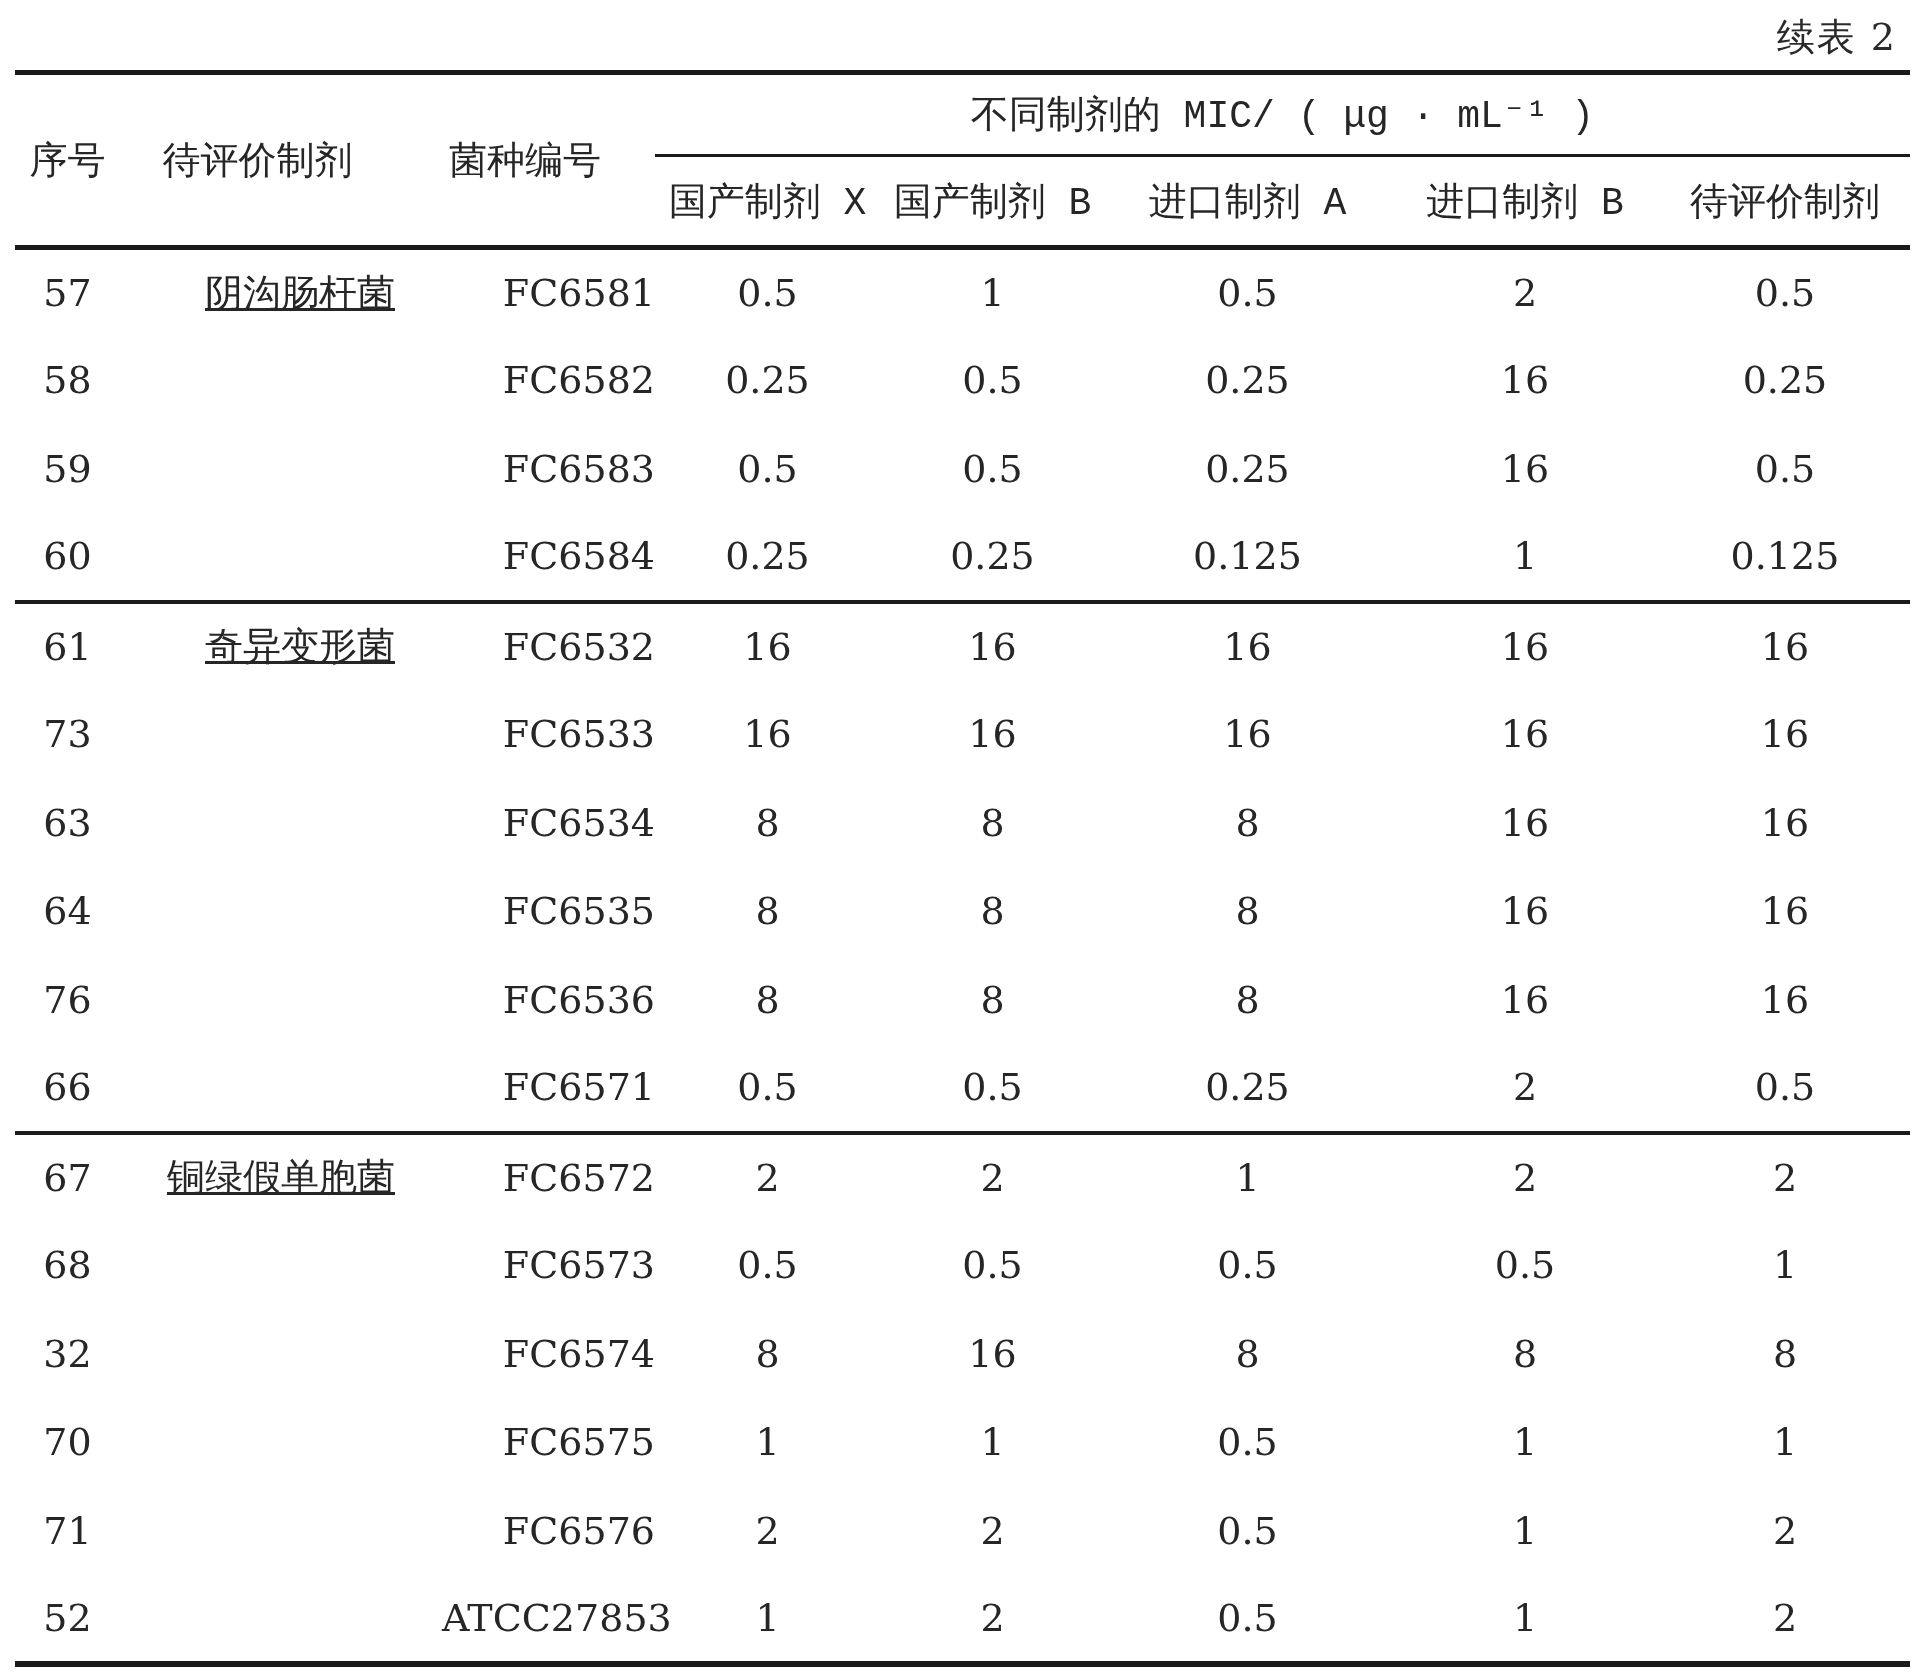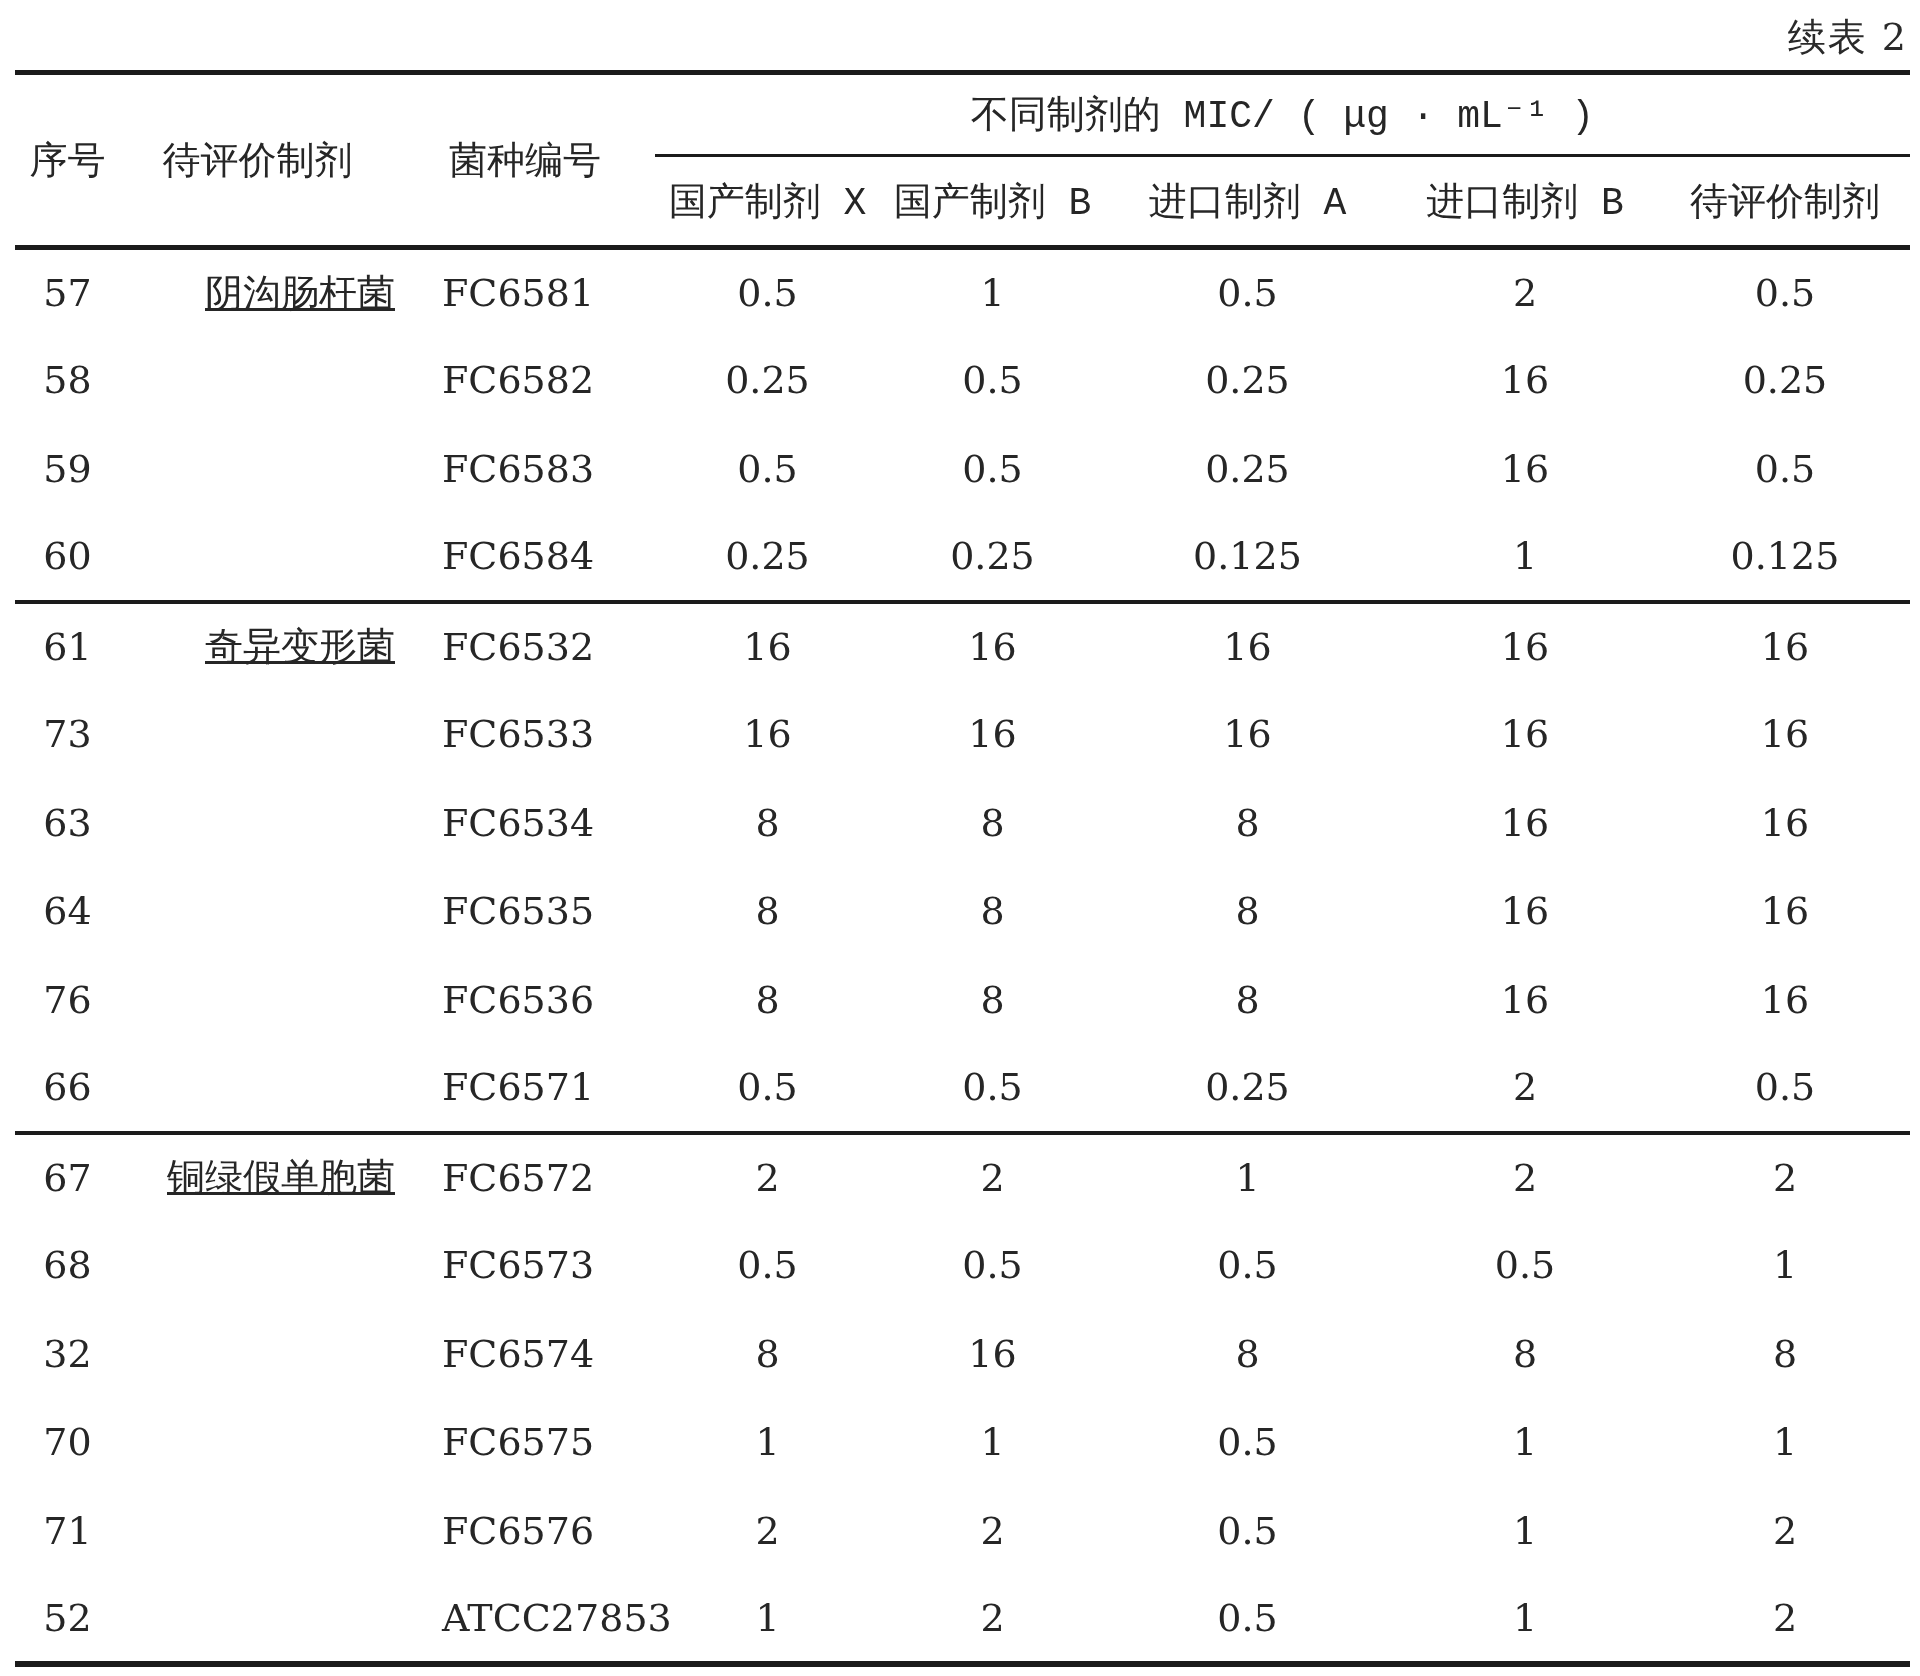--- a/index.html
+++ b/index.html
@@ -3,21 +3,21 @@
 <meta charset="utf-8">
 <style>
   html,body{margin:0;padding:0;}
   body{
     width:1920px;height:1676px;background:#ffffff;
     font-family:"DejaVu Serif","Liberation Serif",serif;
     color:#222222;
   }
   .sheet{position:relative;width:1920px;height:1676px;overflow:hidden;background:#ffffff;}
   .continued{
-    position:absolute;top:12px;right:12px;
+    position:absolute;top:12px;right:23px;
     font-size:38px;letter-spacing:2px;color:#2a2a2a;
   }
   table.mic{
     position:absolute;left:15px;top:70px;width:1895px;
     border-collapse:collapse;table-layout:fixed;
     border-top:5px solid #1b1b1b;
     border-bottom:6px solid #1b1b1b;
     font-size:38px;color:#262626;
   }
   th{font-weight:normal;padding:0;font-family:Liberation Mono, monospace;}
@@ -26,21 +26,21 @@
   thead tr.h2{height:92px;}
   th.mic-group{border-bottom:3px solid #1b1b1b;}
   tbody tr{height:88.5px;}
   tbody td{
     text-align:center;vertical-align:middle;padding:0;
     font-size:38px;color:#262626;
   }
   tbody tr:first-child td{border-top:5px solid #1b1b1b;}
   tbody tr.group-start td{border-top:4px solid #1b1b1b;}
   td.c-sp{text-align:right;padding-left:25px;text-decoration:underline;}
-  td.c-st{text-align:left;padding-left:47px;}
+  td.c-st{text-align:right;padding-left:47px;}
 </style>
 </head>
 <body>
 
 <div class="sheet">
 
   <div class="continued">续表 2</div>
 
   <table class="mic">
     <colgroup>

